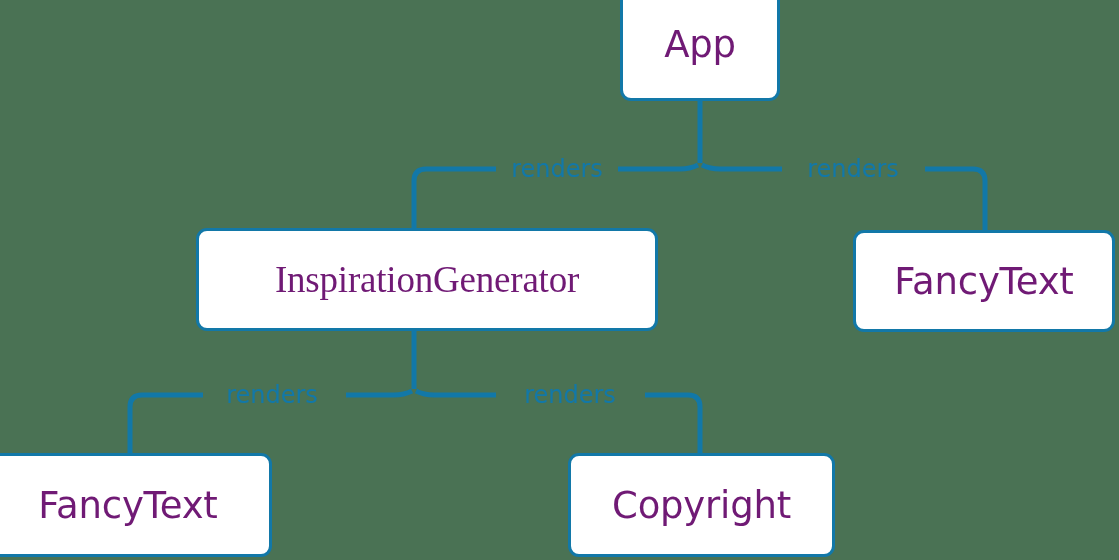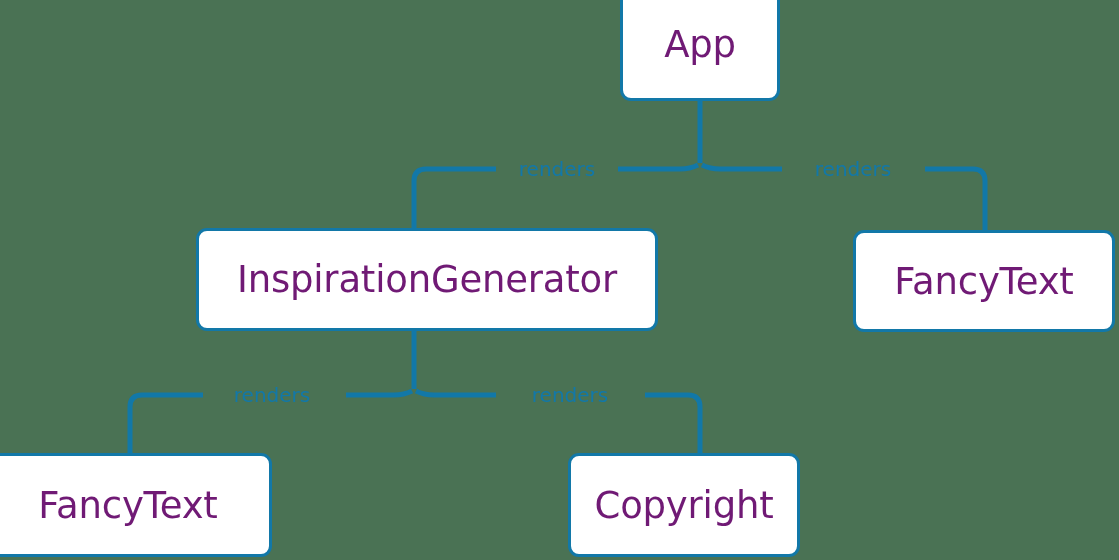--- a/index.html
+++ b/index.html
@@ -52,47 +52,48 @@
     width: 160px;
     height: 113px;
     font-size: 37px;
   }
   #node-inspiration-generator {
     left: 196px;
     top: 228px;
     width: 462px;
     height: 103px;
     font-size: 37px;
+    font-family: Liberation Serif, serif;
   }
   #node-fancytext-right {
     left: 853px;
     top: 230px;
     width: 262px;
     height: 102px;
     font-size: 37px;
   }
   #node-fancytext-left {
     left: -16px;
     top: 453px;
     width: 288px;
     height: 104px;
     font-size: 37px;
   }
   #node-copyright {
     left: 568px;
     top: 453px;
-    width: 232px;
+    width: 267px;
     height: 104px;
     font-size: 37px;
   }
   .edge-label {
     position: absolute;
     color: #1278a8;
     font-family: "DejaVu Sans", sans-serif;
-    font-size: 20px;
+    font-size: 24px;
     font-weight: 400;
     line-height: 1;
     white-space: nowrap;
     transform: translate(-50%, -50%);
     text-align: center;
   }
   #edge-label-app-inspiration { left: 557px; top: 169px; }
   #edge-label-app-fancytext  { left: 853px; top: 169px; }
   #edge-label-ig-fancytext   { left: 272px; top: 395px; }
   #edge-label-ig-copyright   { left: 570px; top: 395px; }

